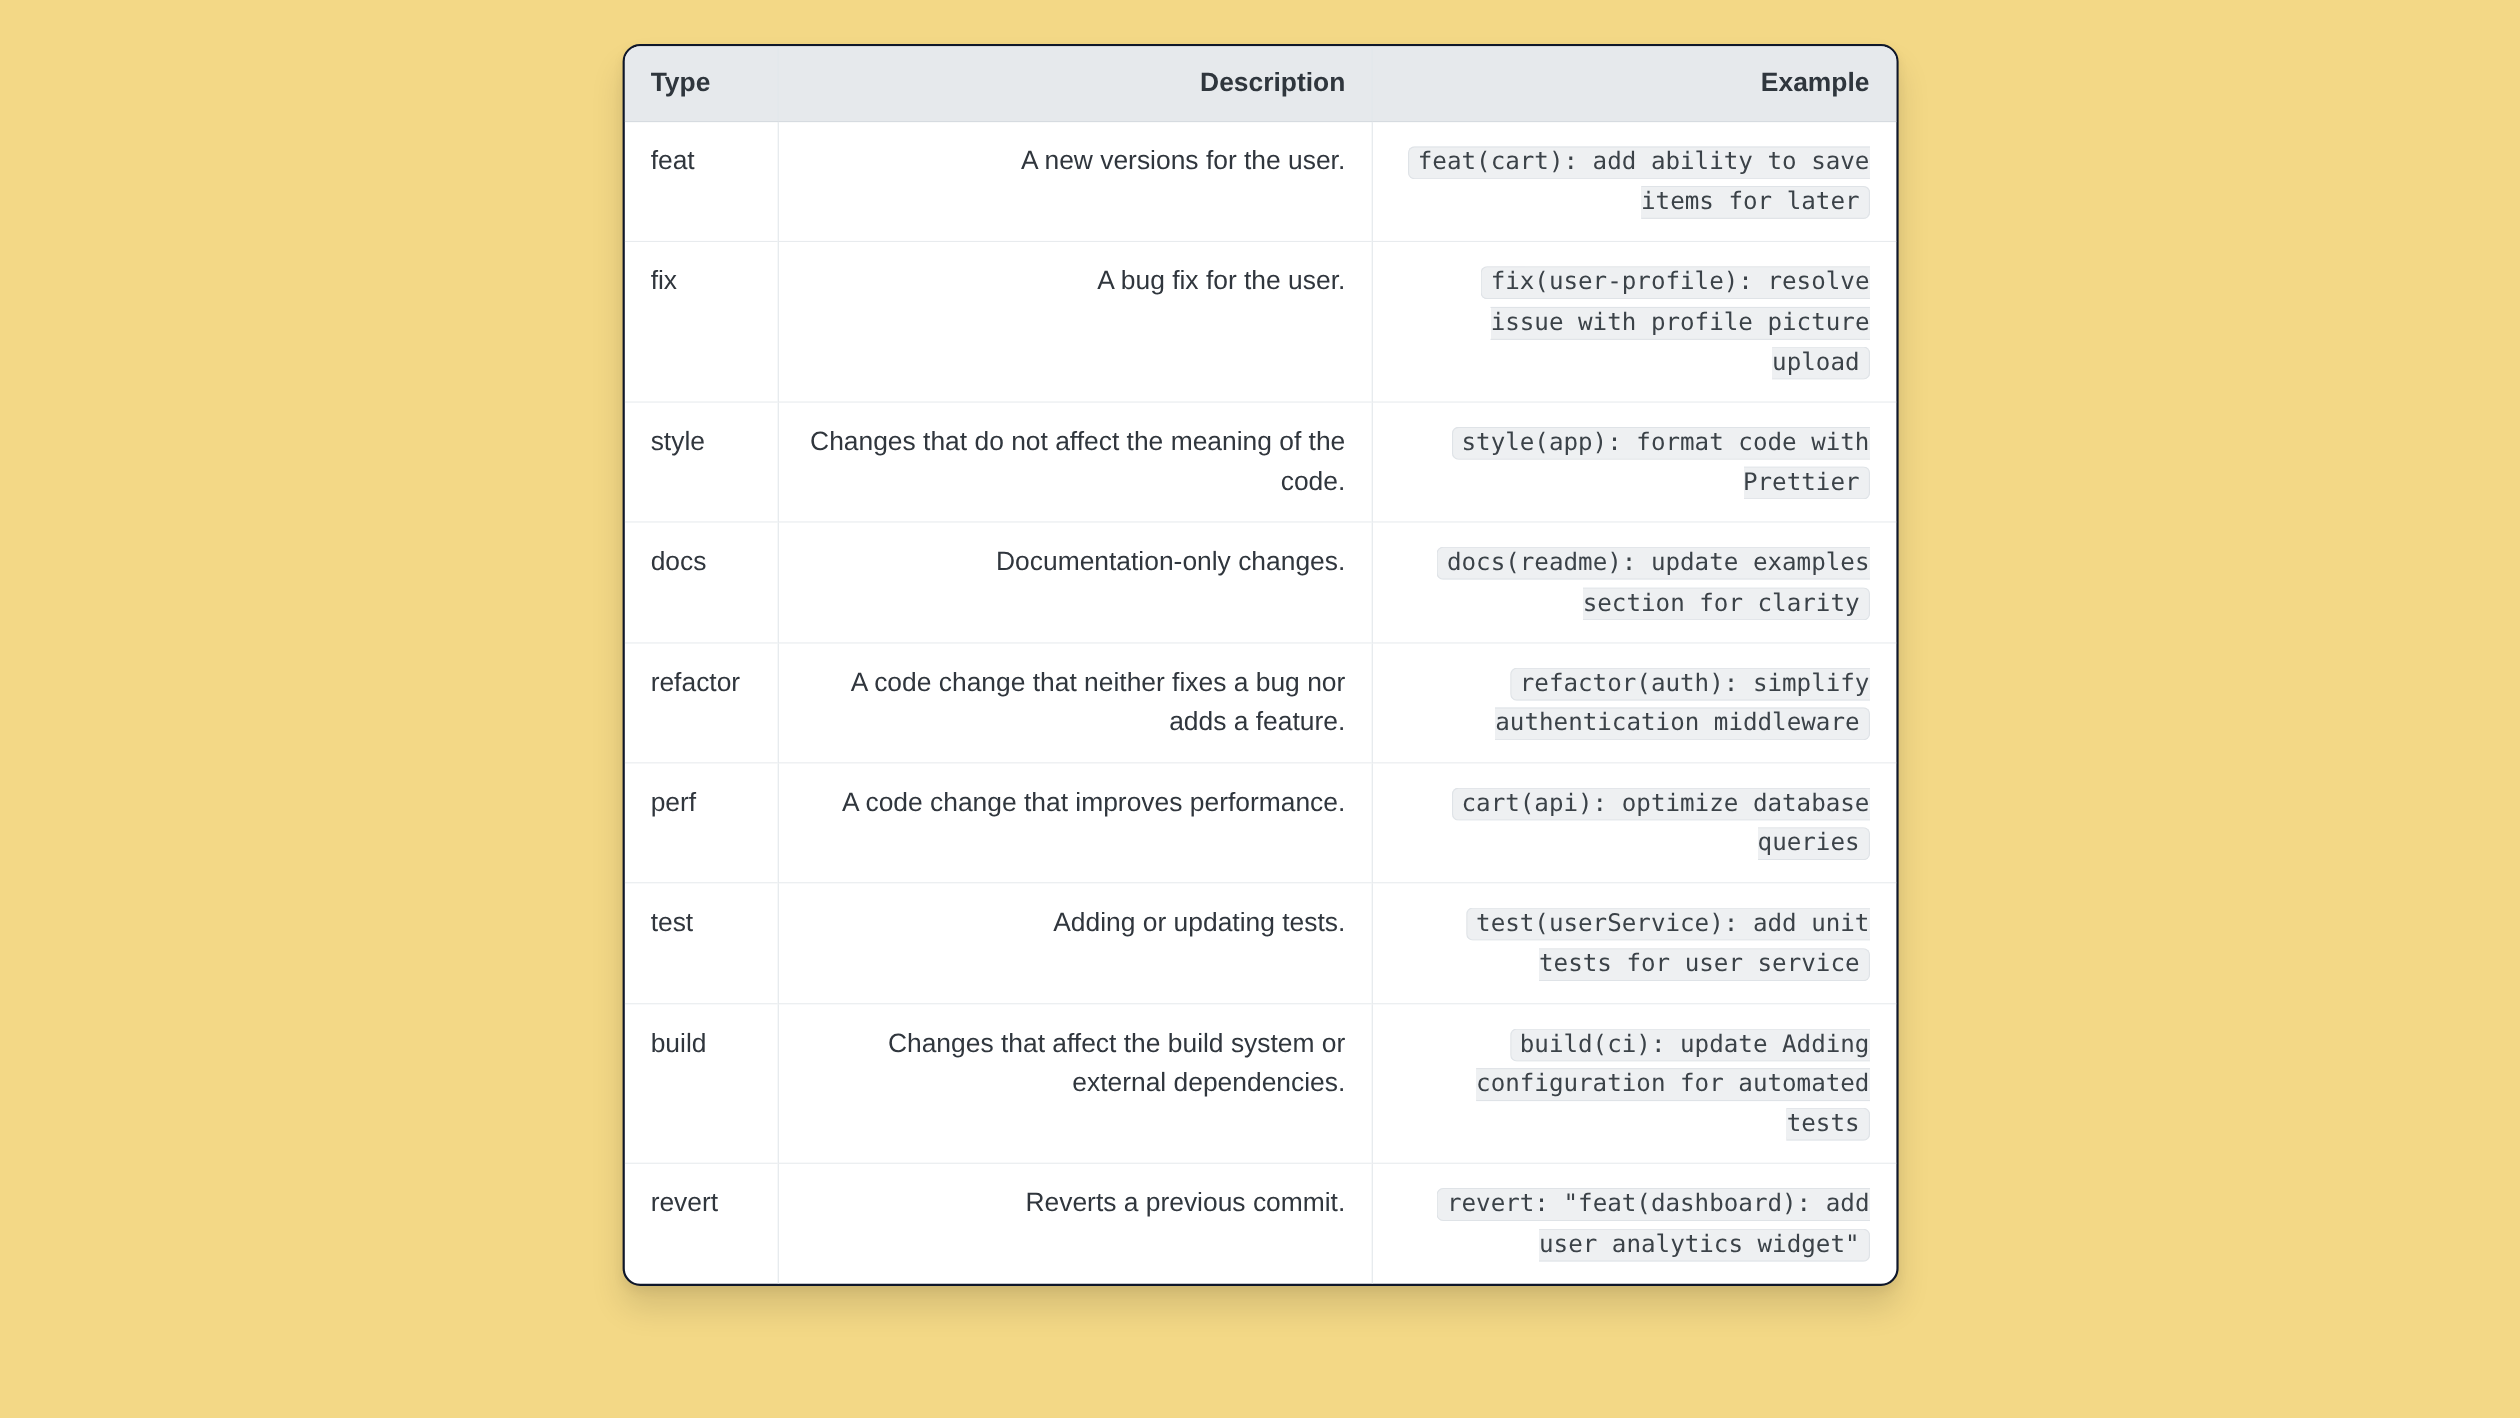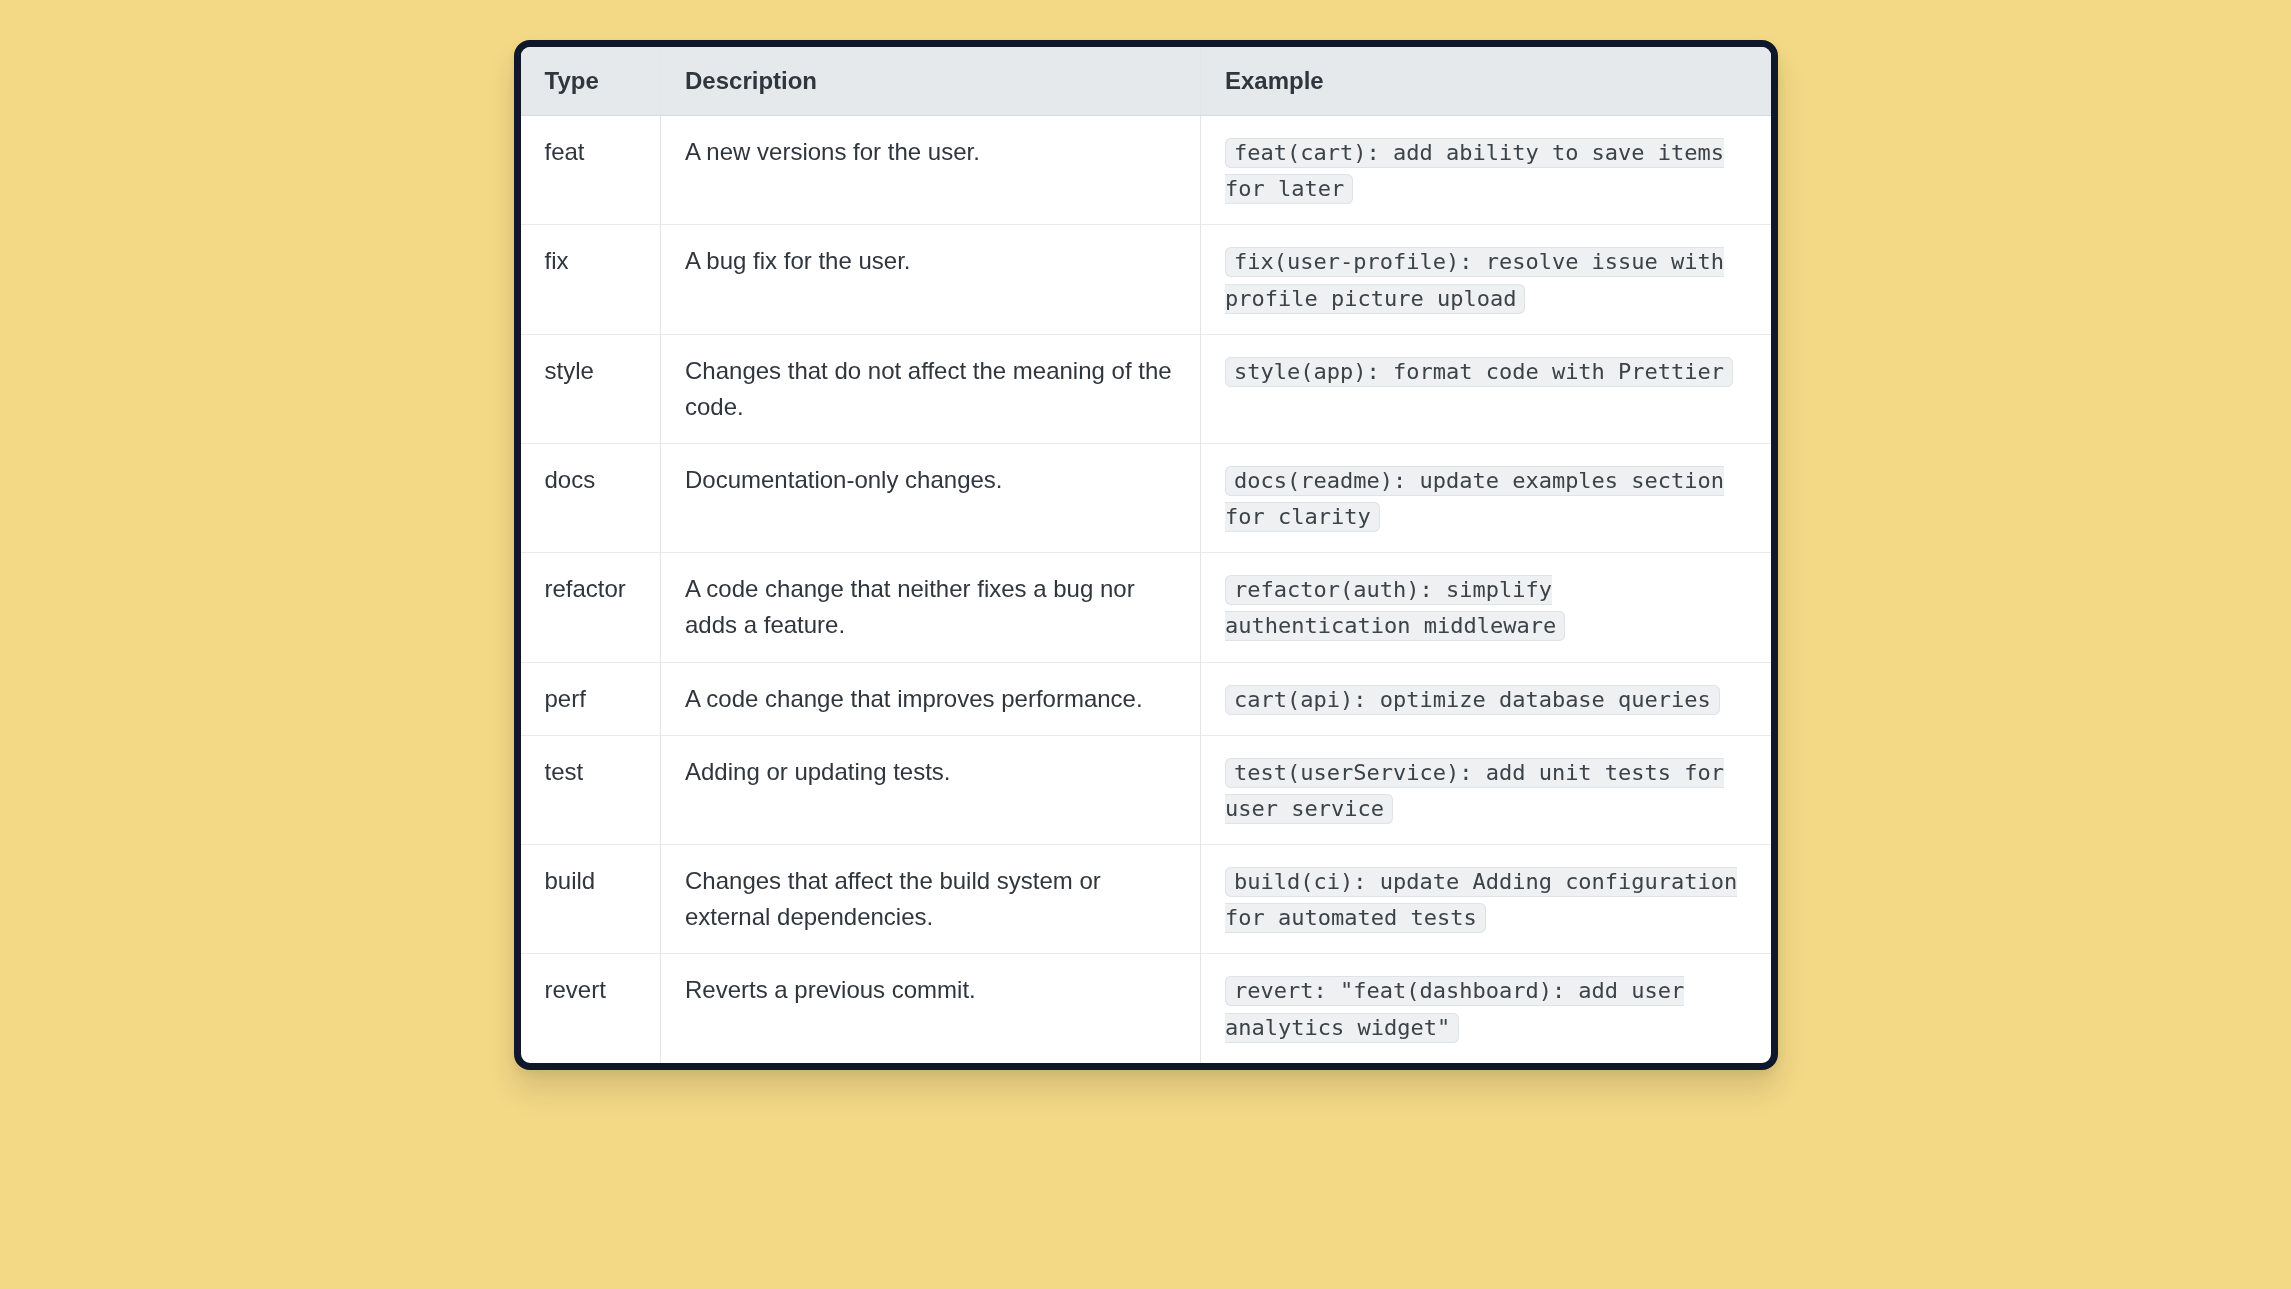--- a/index.html
+++ b/index.html
@@ -11,44 +11,45 @@
   }
   body {
     background: #f3d886;
     font-family: -apple-system, BlinkMacSystemFont, "Segoe UI", Helvetica, Arial, sans-serif;
     display: flex;
     align-items: flex-start;
     justify-content: center;
     padding: 40px 0 60px 0;
   }
   .card {
-    width: 1264px;
+    width: 1160px;
     background: #ffffff;
     border-radius: 16px;
-    border: 7px solid #0f172a;
+    border: 2px solid #0f172a;
     box-shadow: 0 20px 30px rgba(0,0,0,0.12), 0 4px 10px rgba(0,0,0,0.06);
     overflow: hidden;
   }
   table {
     width: 100%;
     border-collapse: collapse;
     table-layout: fixed;
   }
   thead th {
     background: #e6e9ec;
     color: #2f363d;
     font-weight: 600;
     font-size: 24px;
     text-align: left;
     padding: 20px 24px;
     border-bottom: 1px solid #d6dbe0;
   }
   thead th + th,
   tbody td + td {
     border-left: 1px solid #e2e6ea;
+    text-align: right;
   }
   tbody td {
     padding: 18px 24px;
     border-top: 1px solid #e8ebee;
     vertical-align: top;
     font-size: 24px;
     line-height: 1.5;
     color: #30363d;
     margin-top: 20px;
   }

